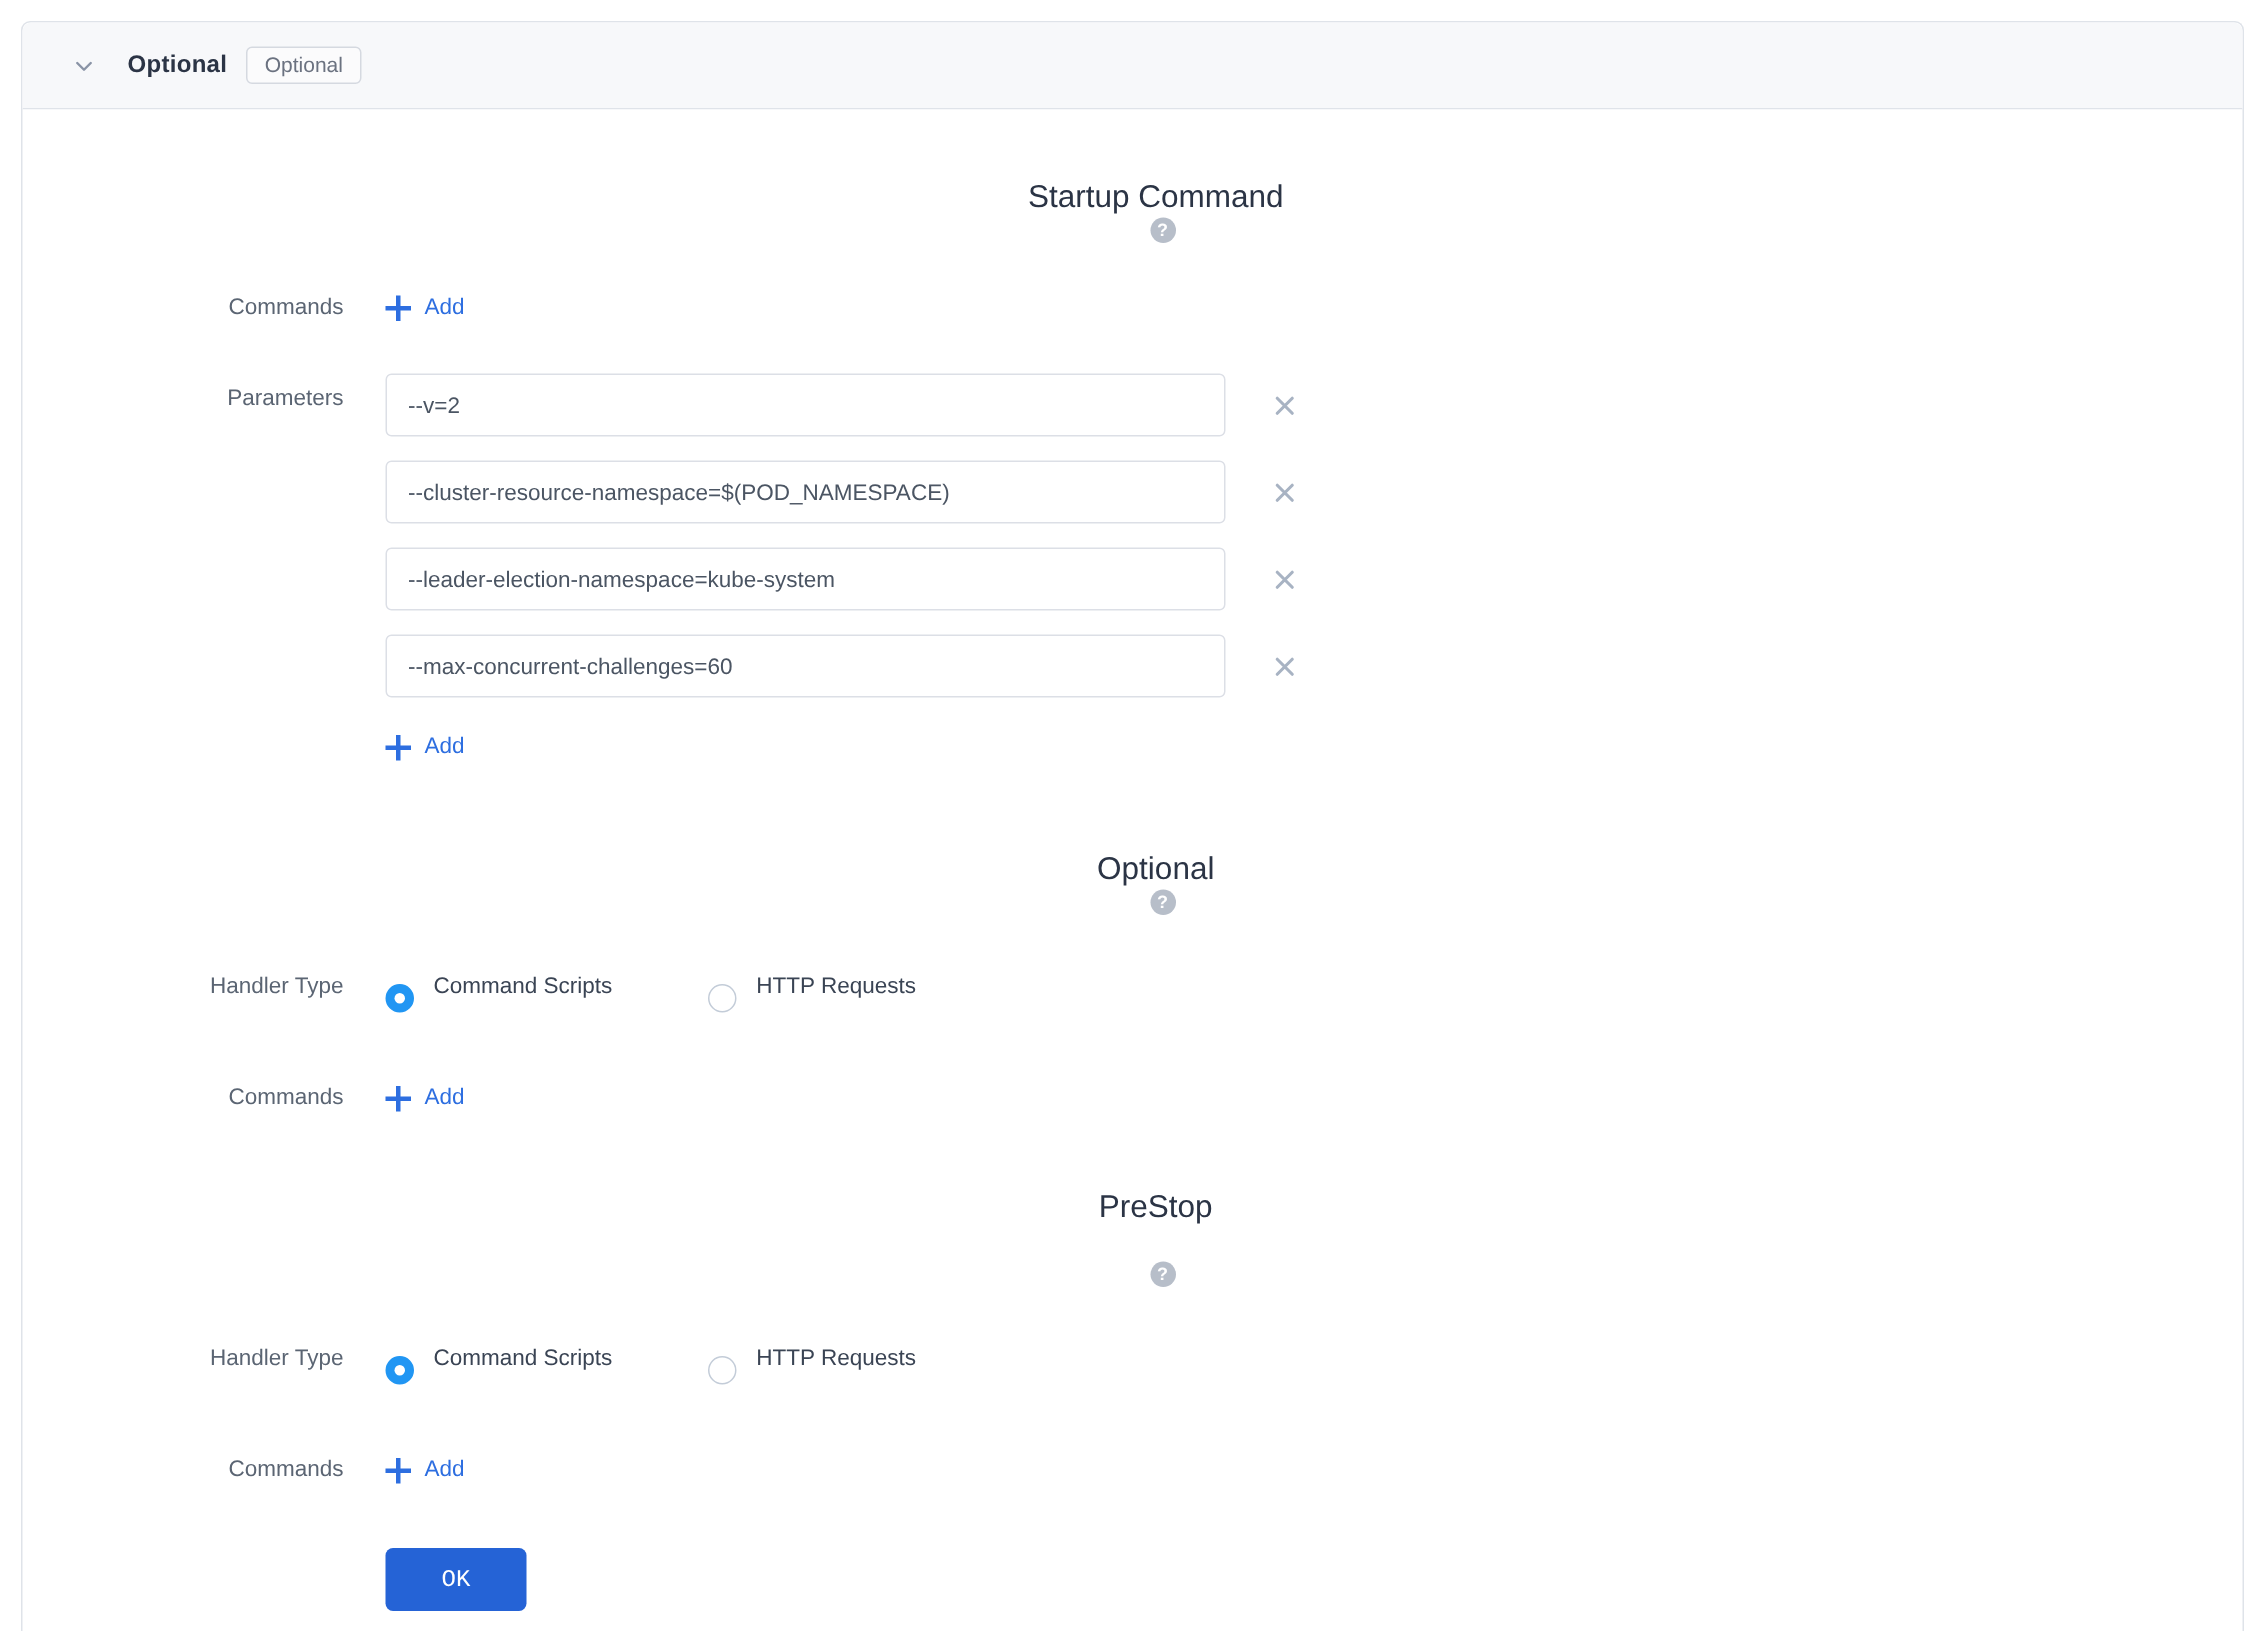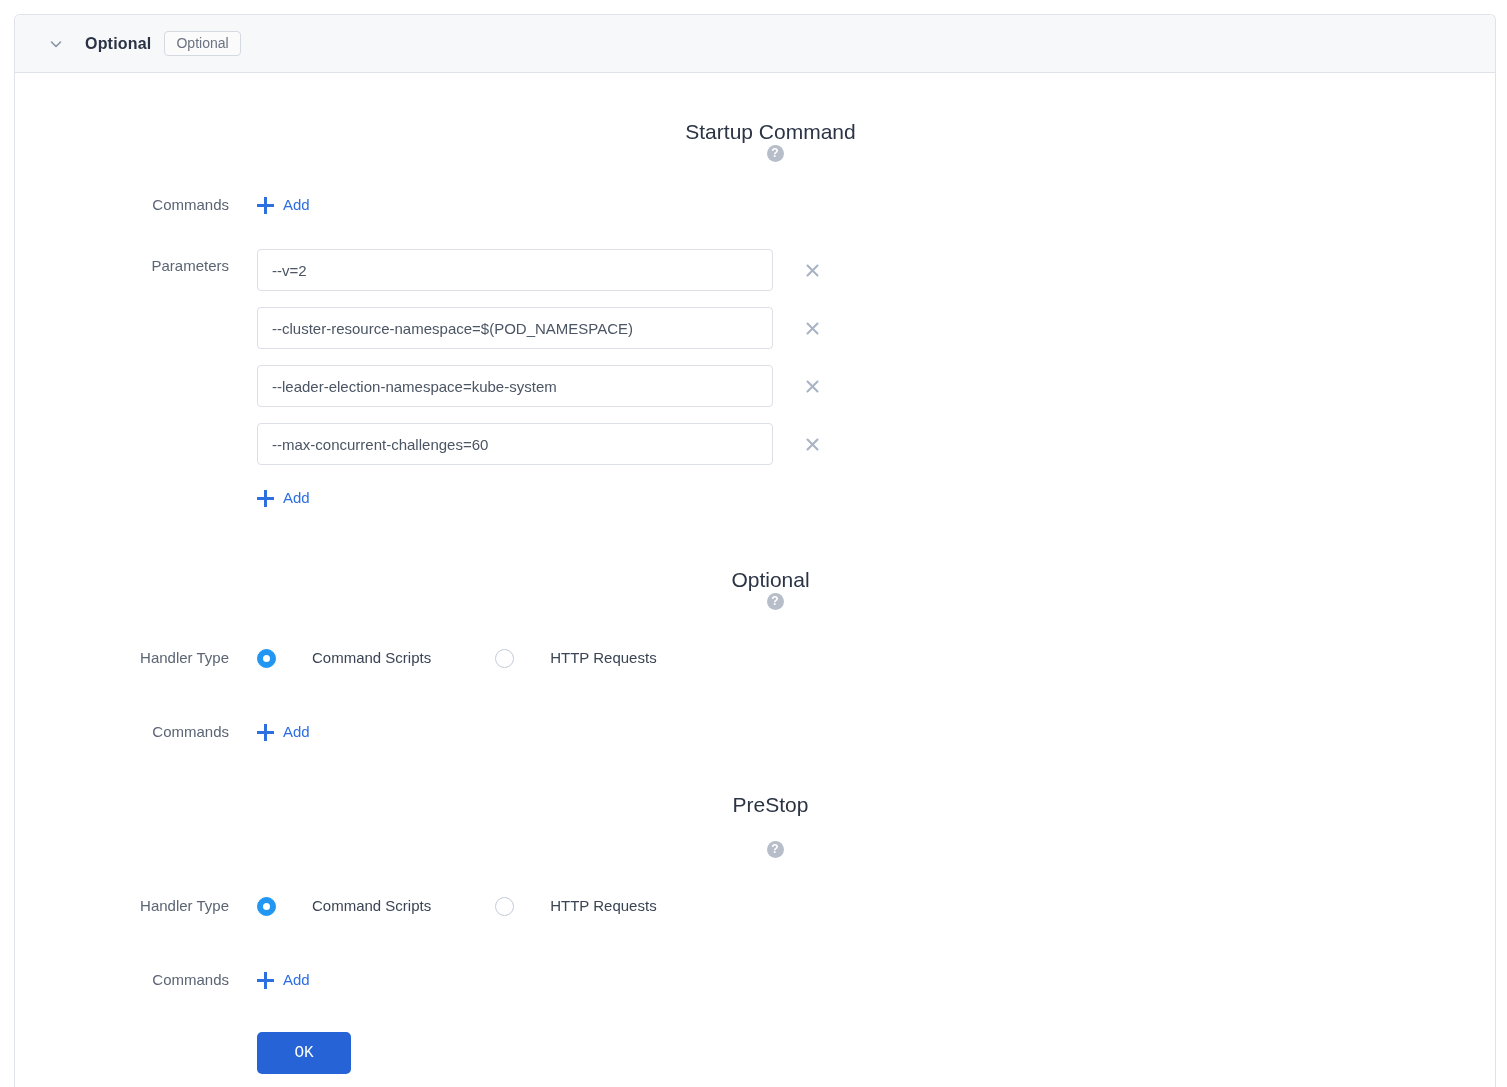--- a/index.html
+++ b/index.html
@@ -120,21 +120,21 @@
   }
   .addlink .plus::before { left: 0; right: 0; top: 7px; height: 3px; }
   .addlink .plus::after { top: 0; bottom: 0; left: 7px; width: 3px; }
 
   .param-row {
     display: flex;
     align-items: center;
     margin-bottom: 16px;
   }
   .txtinput {
-    width: 516px;
+    width: 560px;
     height: 42px;
     border: 1px solid #dcdfe6;
     border-radius: 4px;
     background: #ffffff;
     font-size: 15px;
     color: #4b5563;
     padding: 0 14px;
     font-family: "Liberation Sans", sans-serif;
     outline: none;
     white-space: nowrap;
@@ -145,26 +145,25 @@
     width: 26px; height: 26px;
     margin-left: 26px;
     cursor: pointer;
     display: flex; align-items: center; justify-content: center;
     color: #a8b3c3;
   }
   .xbtn svg { display: block; }
 
   .radio-grp { display: flex; align-items: center; }
   .radio {
-    display: flex; align-items: center;
+    display: flex; align-items: flex-end;
     cursor: pointer;
     user-select: none;
     margin-right: 64px;
     line-height: 34px;
-    gap: 23px;
   }
   .radio .dot {
     width: 19px; height: 19px;
     border-radius: 50%;
     border: 1px solid #c3ccd8;
     background: #ffffff;
     margin-right: 13px;
     flex: 0 0 19px;
     position: relative;
   }

